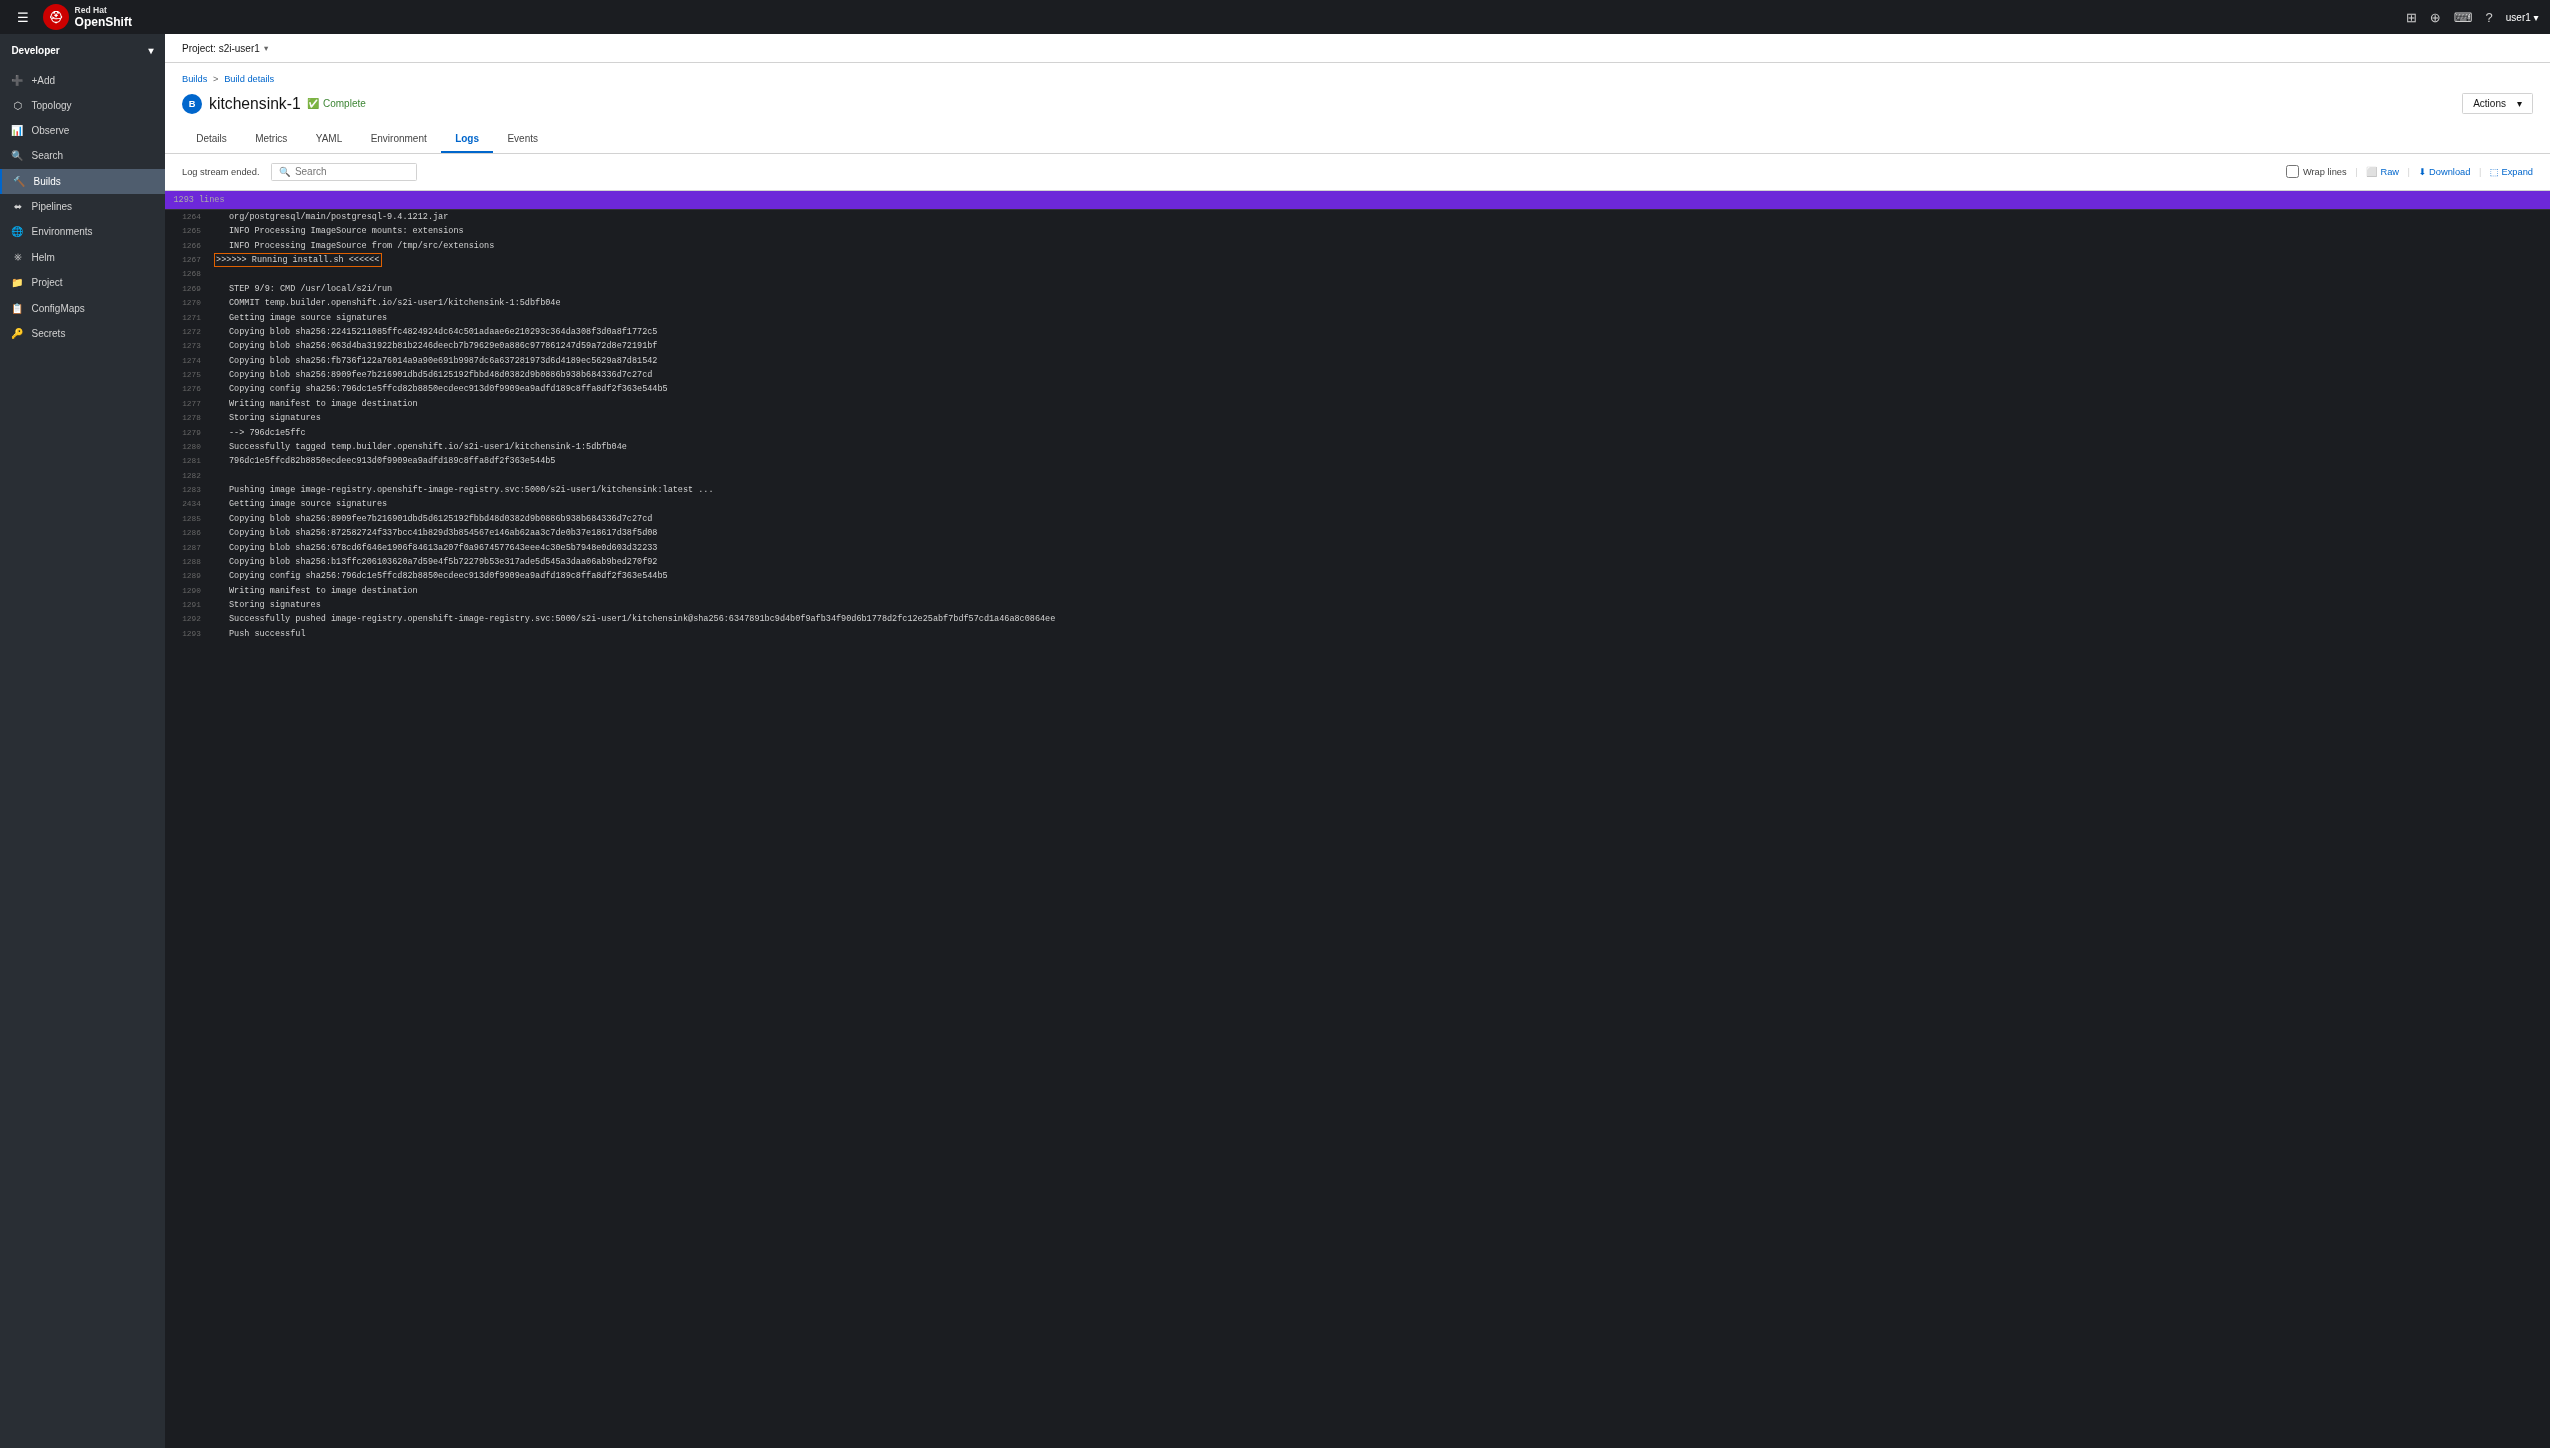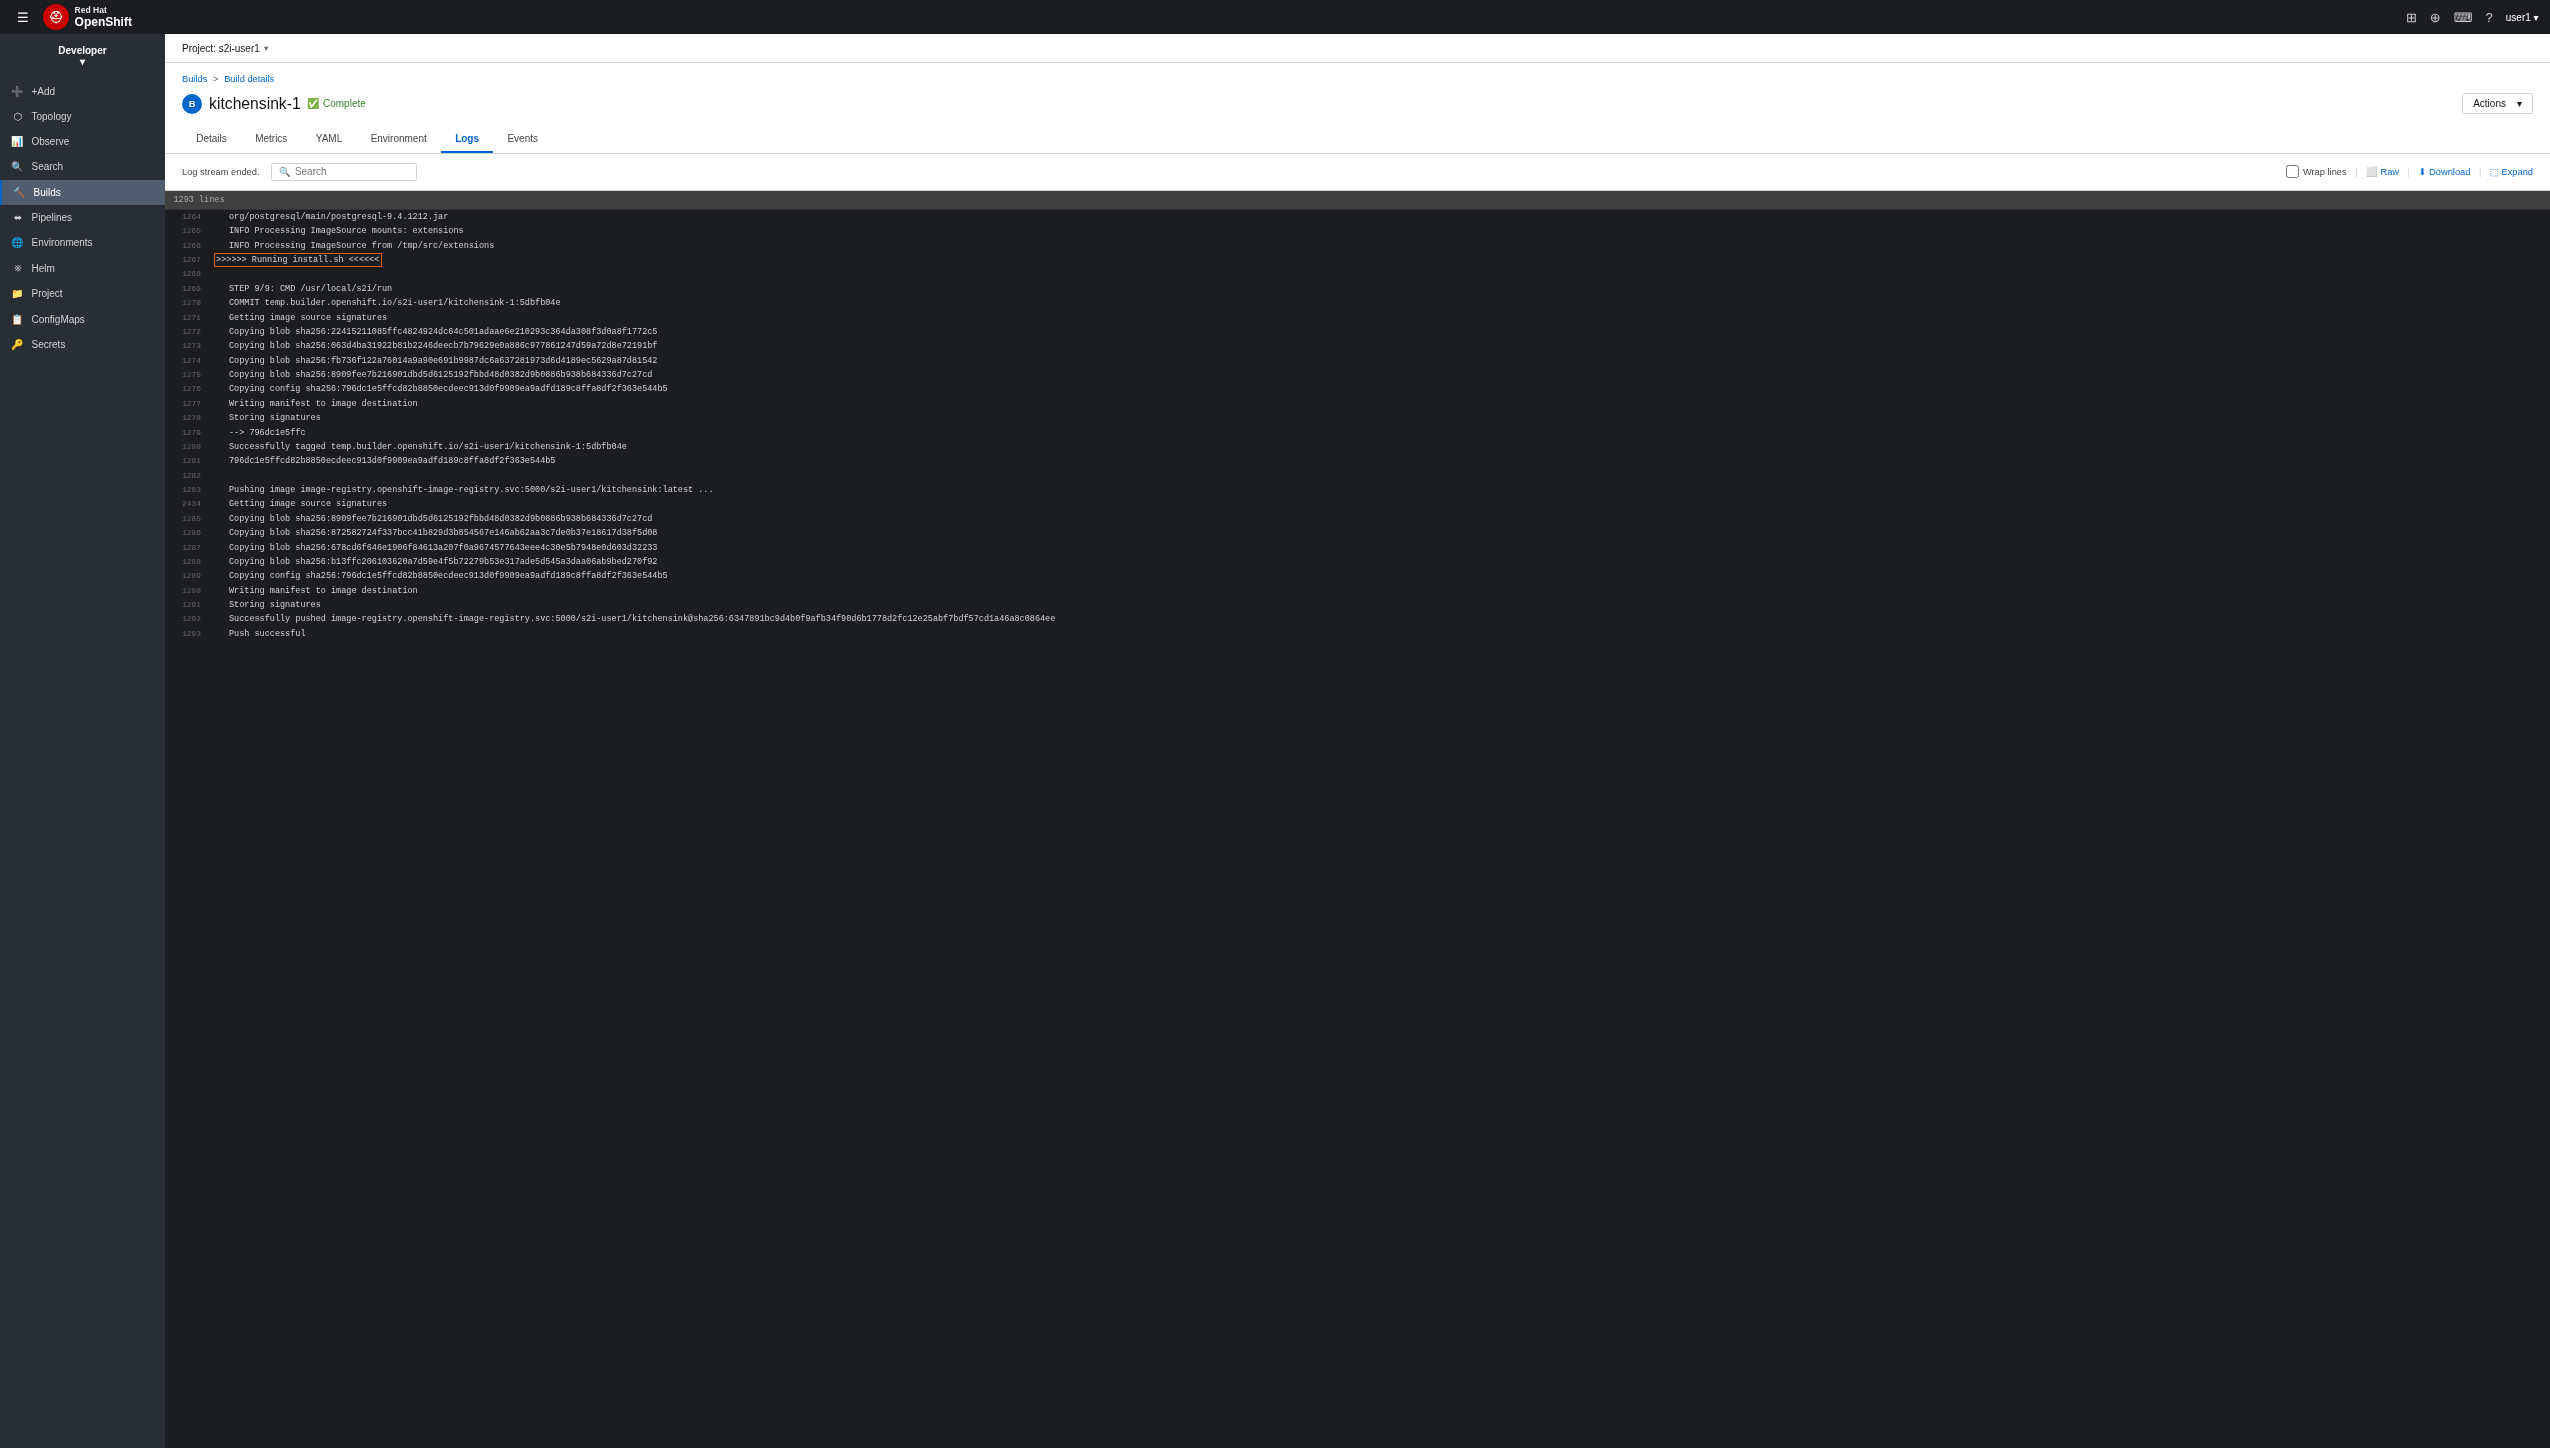--- a/index.html
+++ b/index.html
@@ -78,21 +78,20 @@
     .sidebar-perspective {
       display: flex;
       align-items: center;
       justify-content: space-between;
       padding: 5.7px 11.4px;
       color: #fff;
       font-size: 10px;
       font-weight: 600;
       cursor: pointer;
       margin-bottom: 5.7px;
-      flex-direction: column;
     }
     .sidebar-item {
       display: flex;
       align-items: center;
       gap: 7.1px;
       padding: 7.1px 11.4px;
       color: #d2d2d2;
       font-size: 10px;
       cursor: pointer;
       text-decoration: none;
@@ -294,21 +293,21 @@
       padding: 0;
       font-family: 'Courier New', Courier, monospace;
       font-size: 8.5px;
       color: #d2d2d2;
     }
     .log-lines-count {
       padding: 4.3px 8.5px;
       color: #aaa;
       font-size: 8.5px;
       border-bottom: 0.7px solid #333;
-      background: #404040;
+      background: #6d28d9;
     }
     .log-line {
       display: flex;
       align-items: flex-start;
       min-height: 13px;
     }
     .log-line-num {
       min-width: 43px;
       padding: 0.7px 7.1px;
       color: #666;

